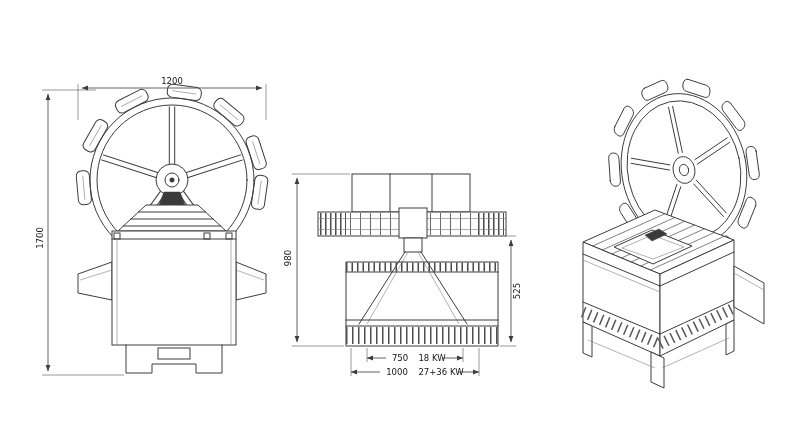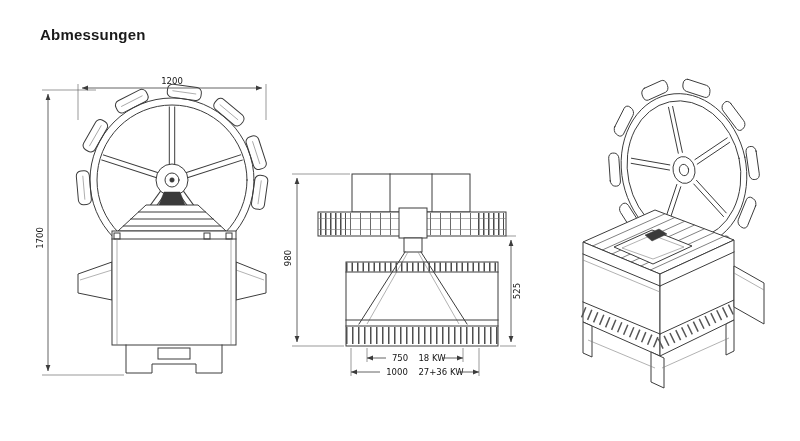--- a/index.html
+++ b/index.html
@@ -23,21 +23,20 @@
   .hatch10 { stroke:#4a4a4a; stroke-width:9;  stroke-dasharray:1.5 4; fill:none; }
   .hatch17 { stroke:#4f4f4f; stroke-width:17; stroke-dasharray:1.5 4.5; fill:none; }
   .hatch12 { stroke:#565656; stroke-width:11; stroke-dasharray:1.5 5; fill:none; }
   svg text { font-family:"DejaVu Sans", sans-serif; font-size:8.5px; fill:#141414; }
   .nss * { vector-effect:non-scaling-stroke; }
 </style>
 </head>
 <body>
 
 <div class="canvas">
-  <h1 class="page-title">Abmessungen</h1>
 
   <svg class="drawing" width="800" height="441" viewBox="0 0 800 441">
     <defs>
       <marker id="arr" viewBox="0 0 10 10" refX="9.5" refY="5" markerWidth="8" markerHeight="8" orient="auto-start-reverse">
         <path d="M0,1.2 L10,5 L0,8.8 Z" fill="#3c3c3c"></path>
       </marker>
     </defs>
 
     <g>
 

